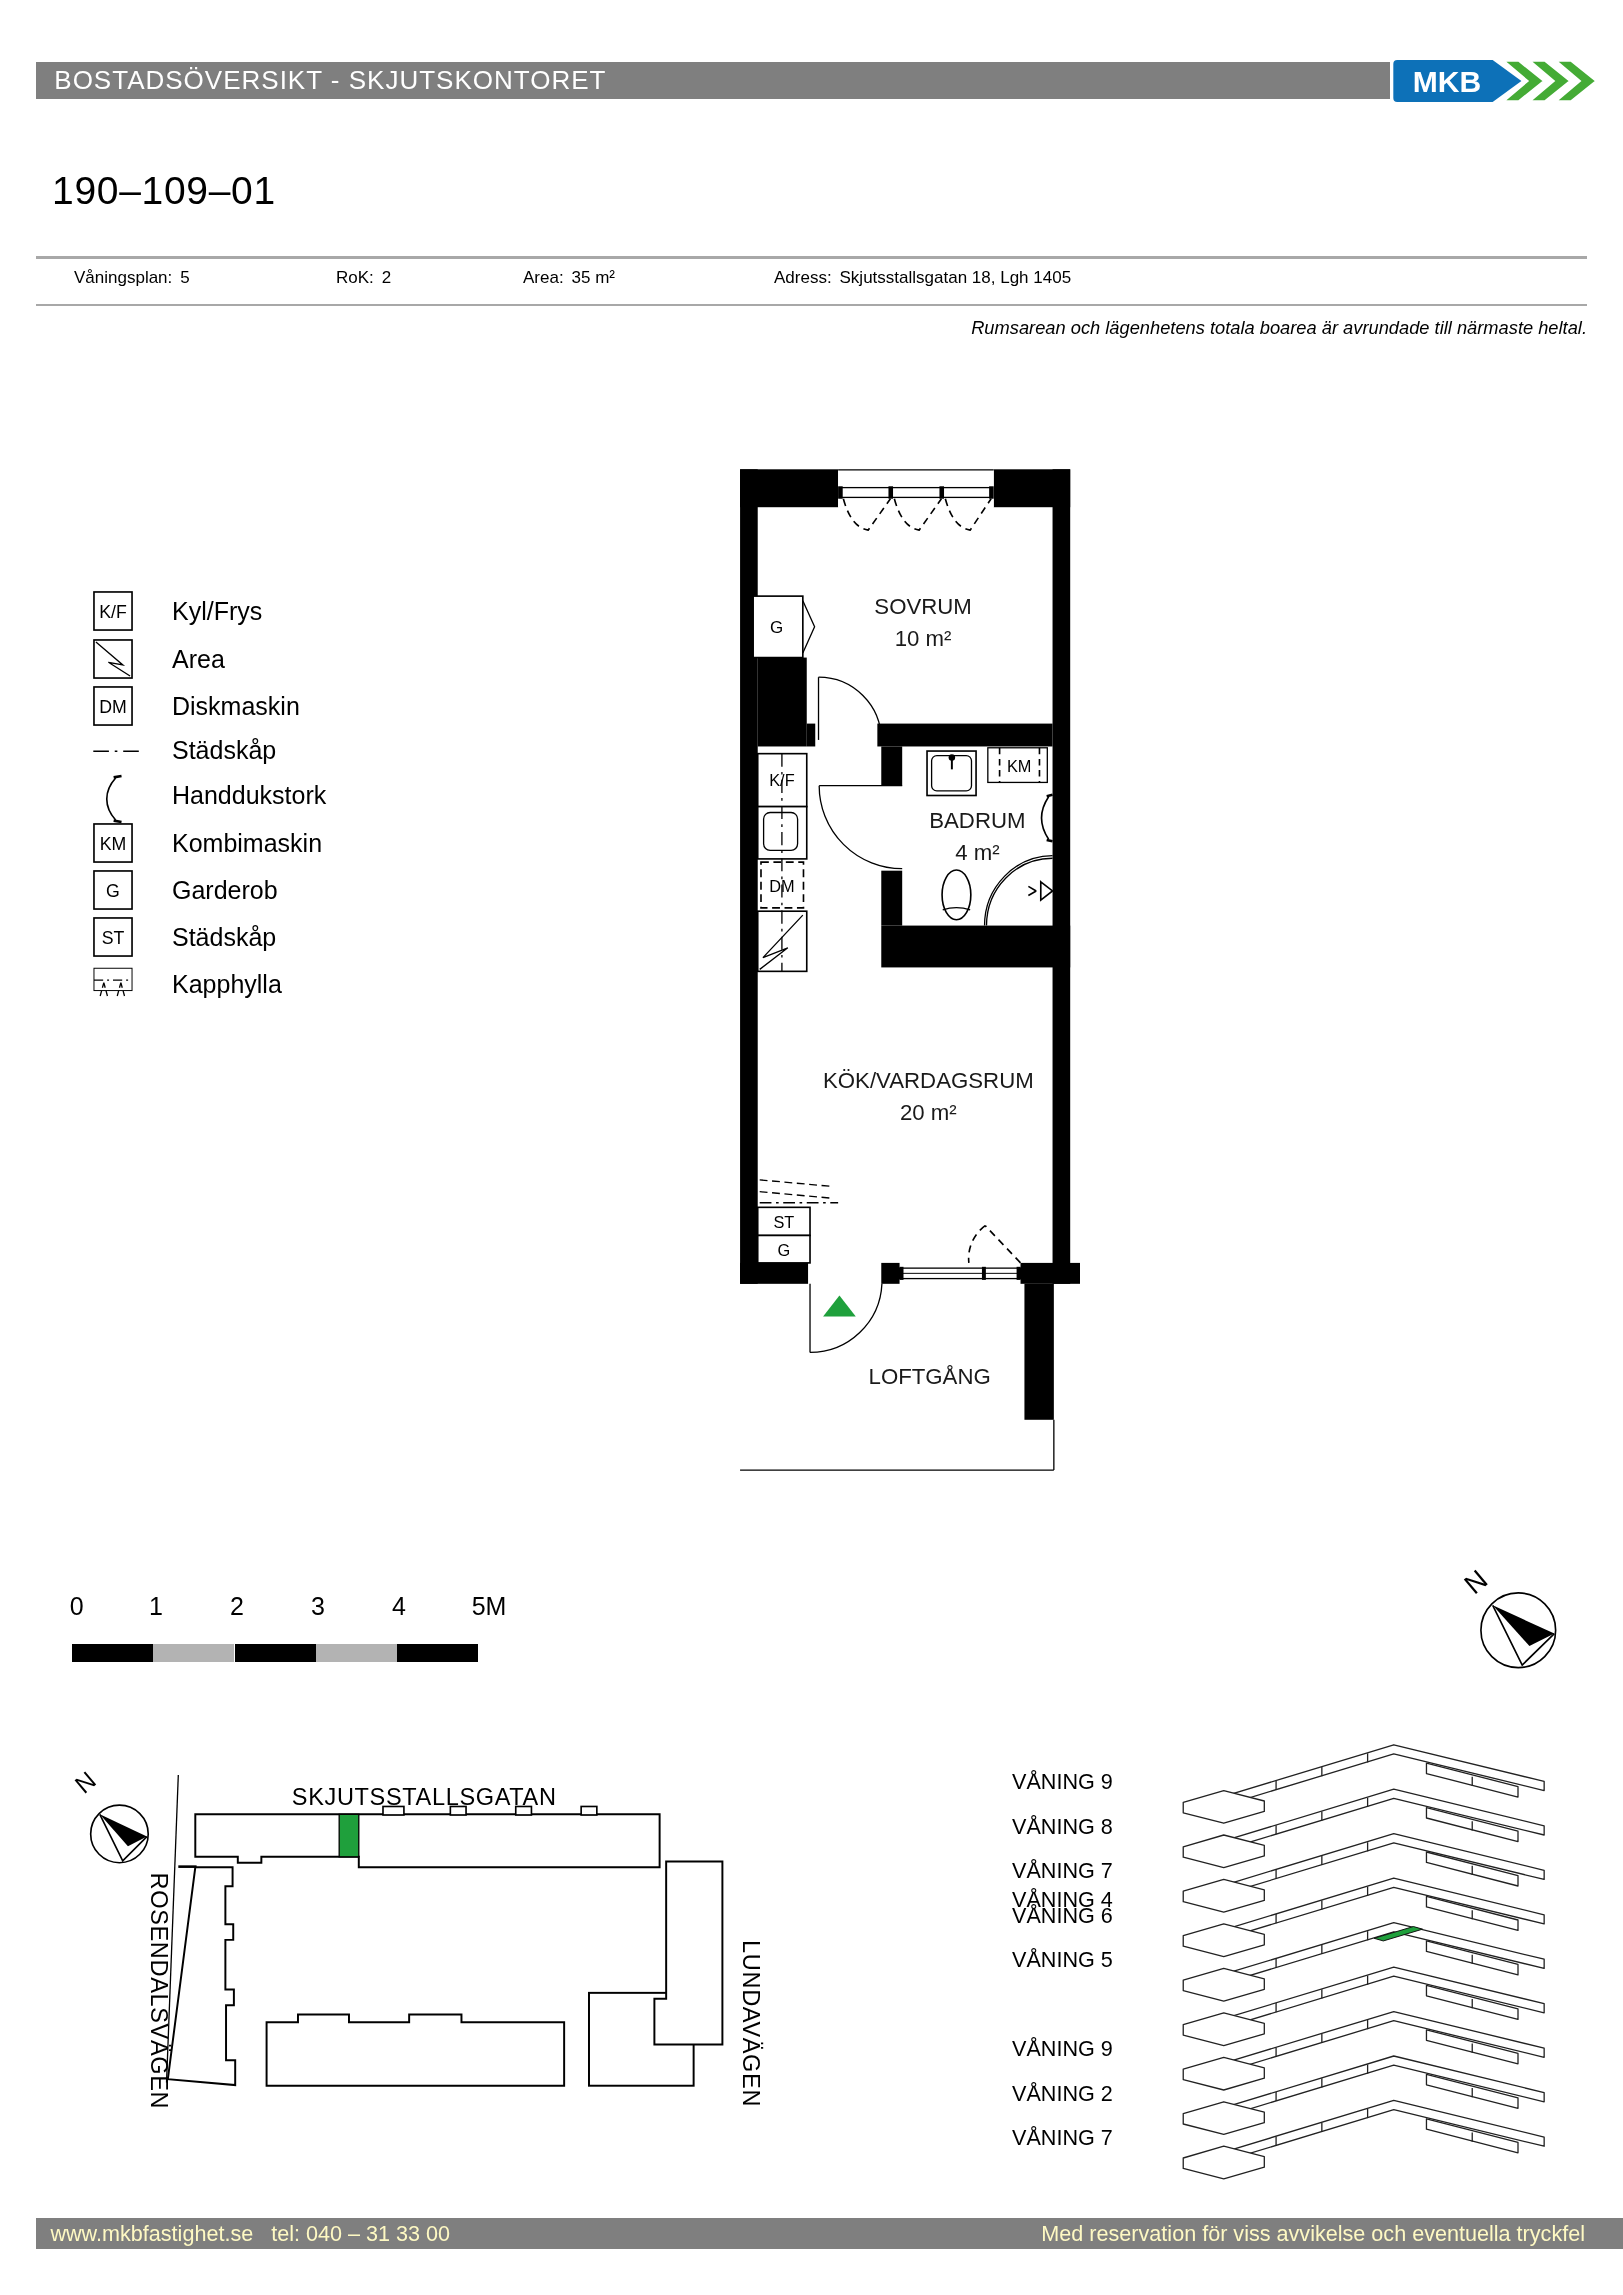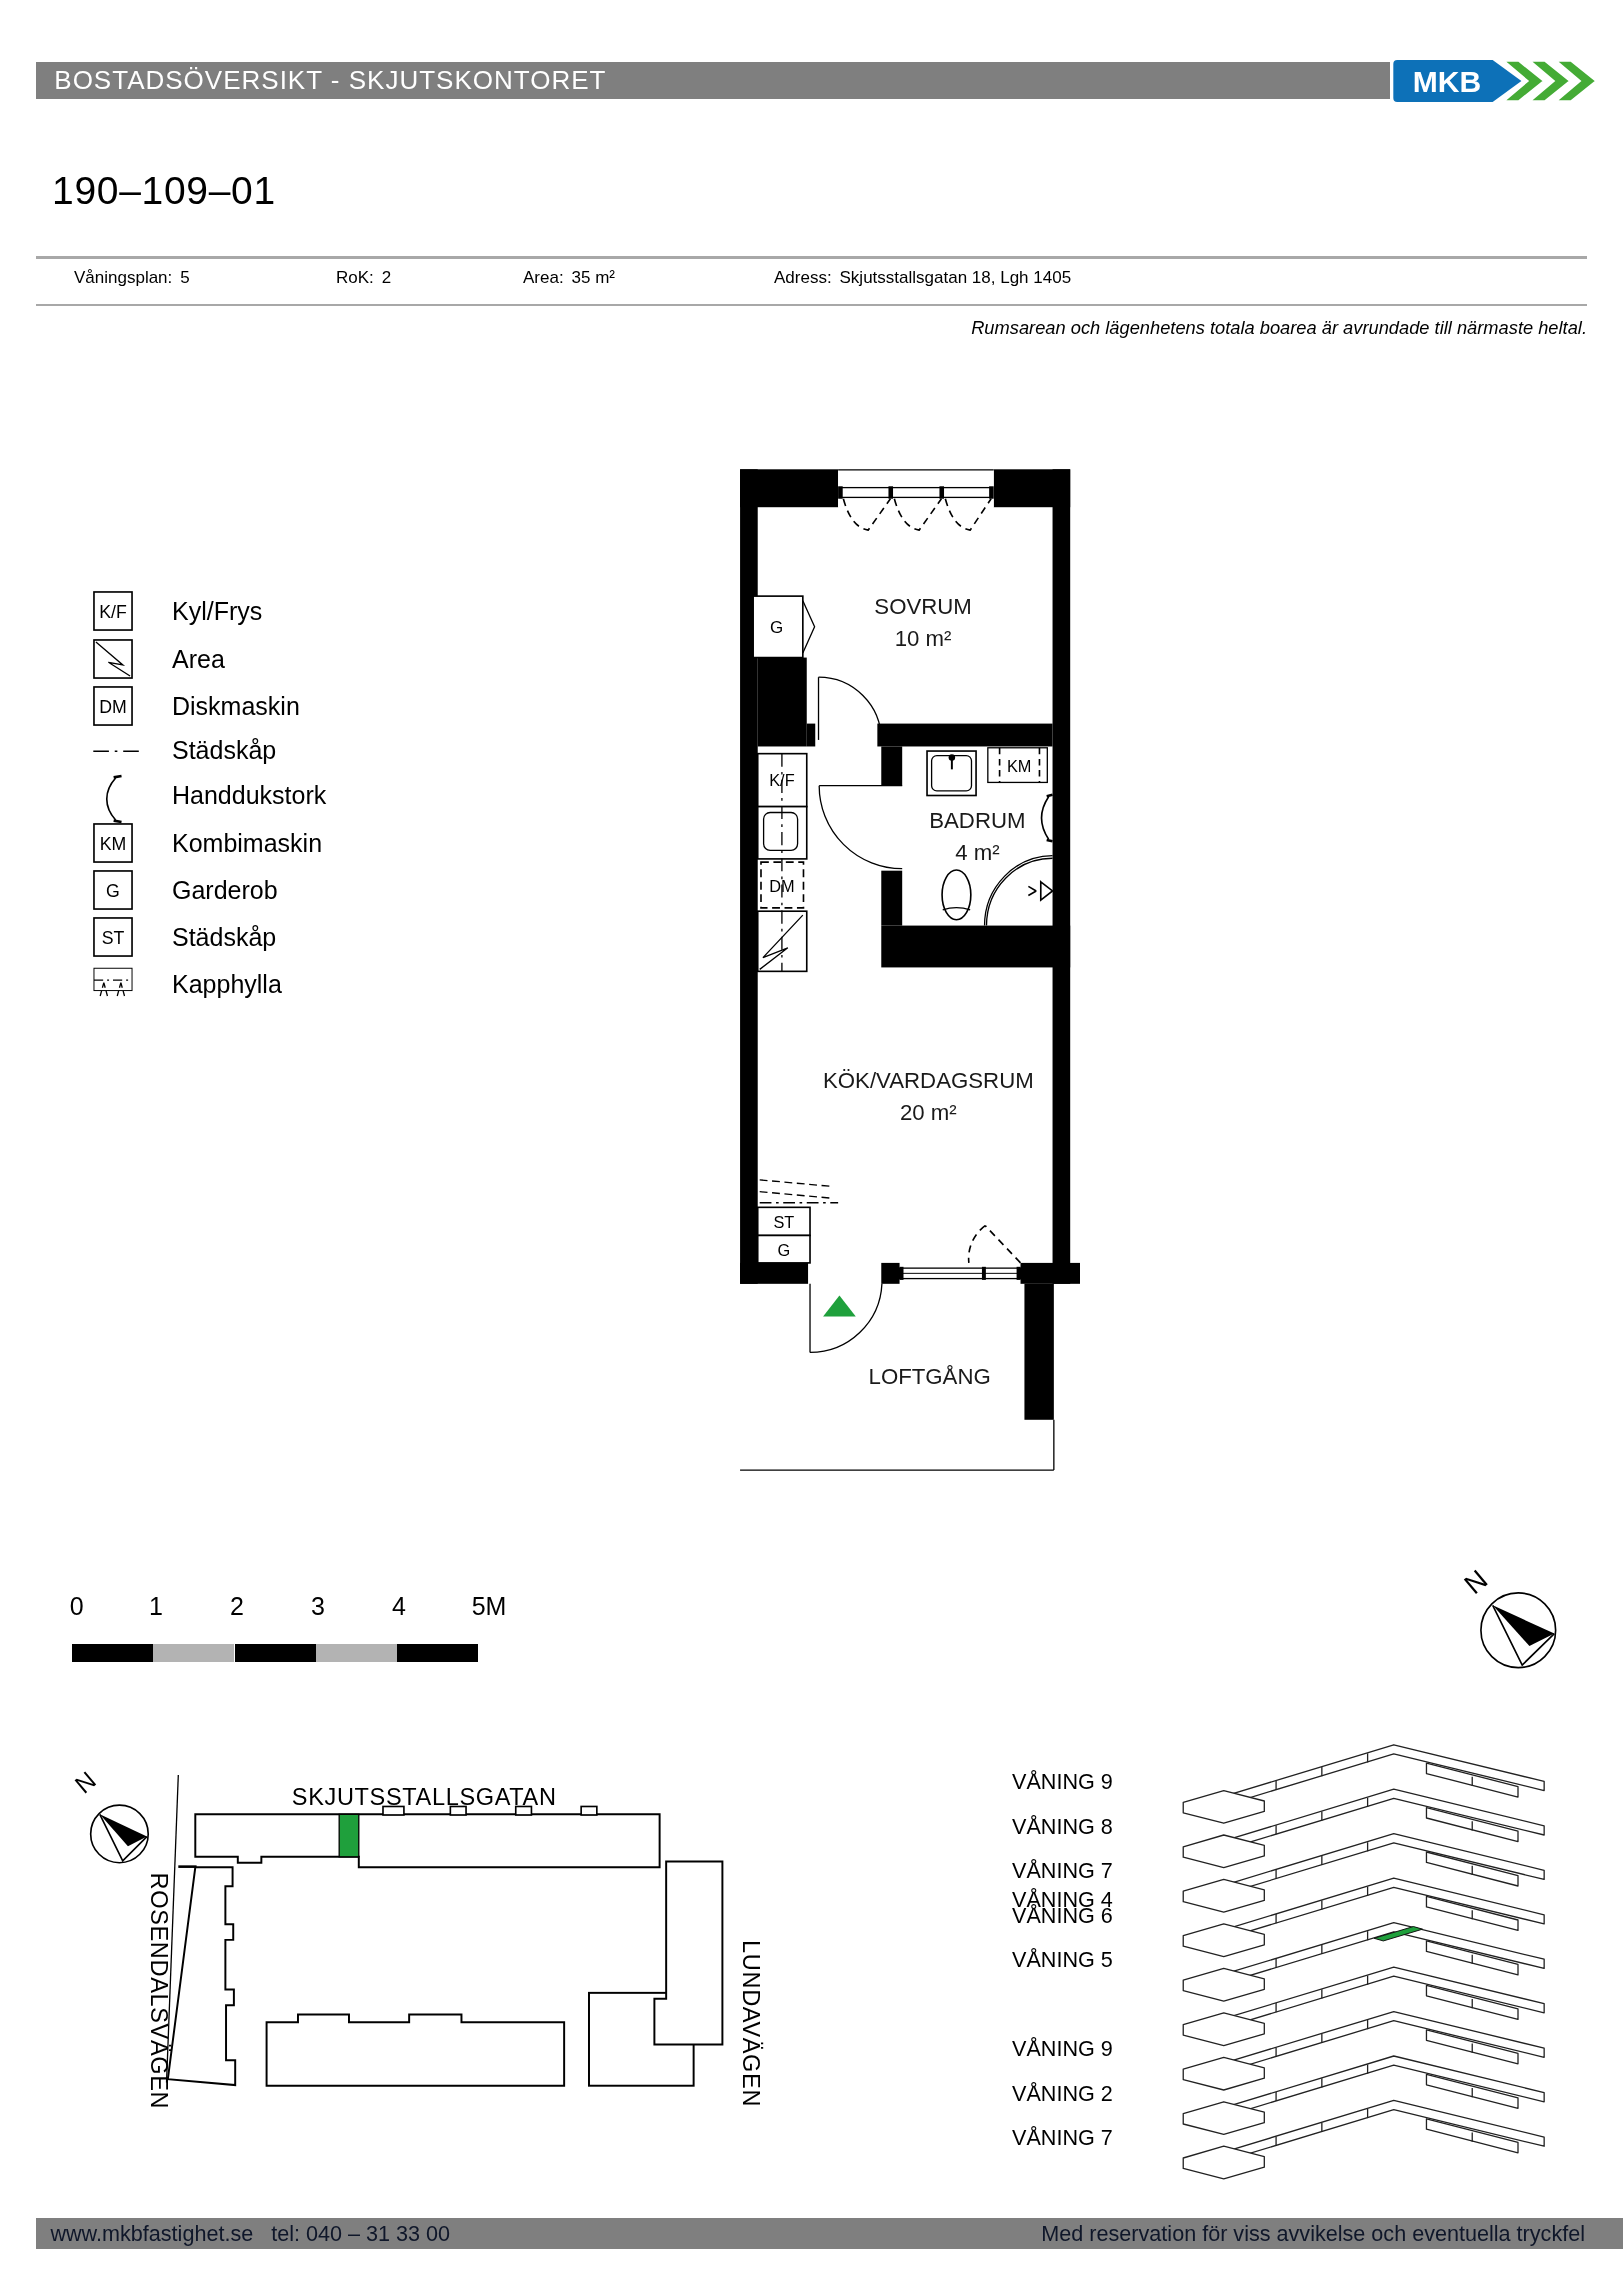--- a/index.html
+++ b/index.html
@@ -19,21 +19,21 @@
   .lg-row{left:84px;width:589px;height:42px;}
   .lg-row .sym{position:absolute;left:7.9px;top:0;}
   .lg-row .lab{position:absolute;left:88px;top:0;line-height:42px;font-size:25px;white-space:nowrap;}
   
   #scalebar{left:65px;top:1592px;width:458px;height:79px;}
   #scalebar .tick{position:absolute;top:0;font-size:25px;transform:translateX(-50%);}
   #scalebar .seg{position:absolute;top:52px;height:17.7px;}
   
   .floor-label{left:1012px;font-size:21.6px;white-space:nowrap;}
   
-  #footer-bar{left:36px;top:2218px;width:1587px;height:31px;background:#7f7f7f;color:#0f172a;font-size:21.6px;display:flex;justify-content:space-between;align-items:center;}
+  #footer-bar{left:36px;top:2218px;width:1587px;height:31px;background:#7f7f7f;color:#fef9c3;font-size:21.6px;display:flex;justify-content:space-between;align-items:center;}
   #footer-bar .fl{padding-left:14.4px;white-space:pre;}
   #footer-bar .fr{padding-right:38px;white-space:nowrap;}
   svg text{font-family:"Liberation Sans",sans-serif;}
 </style>
 </head>
 <body>
 
 <div id="page">
 
   <div class="abs" id="header-bar">

